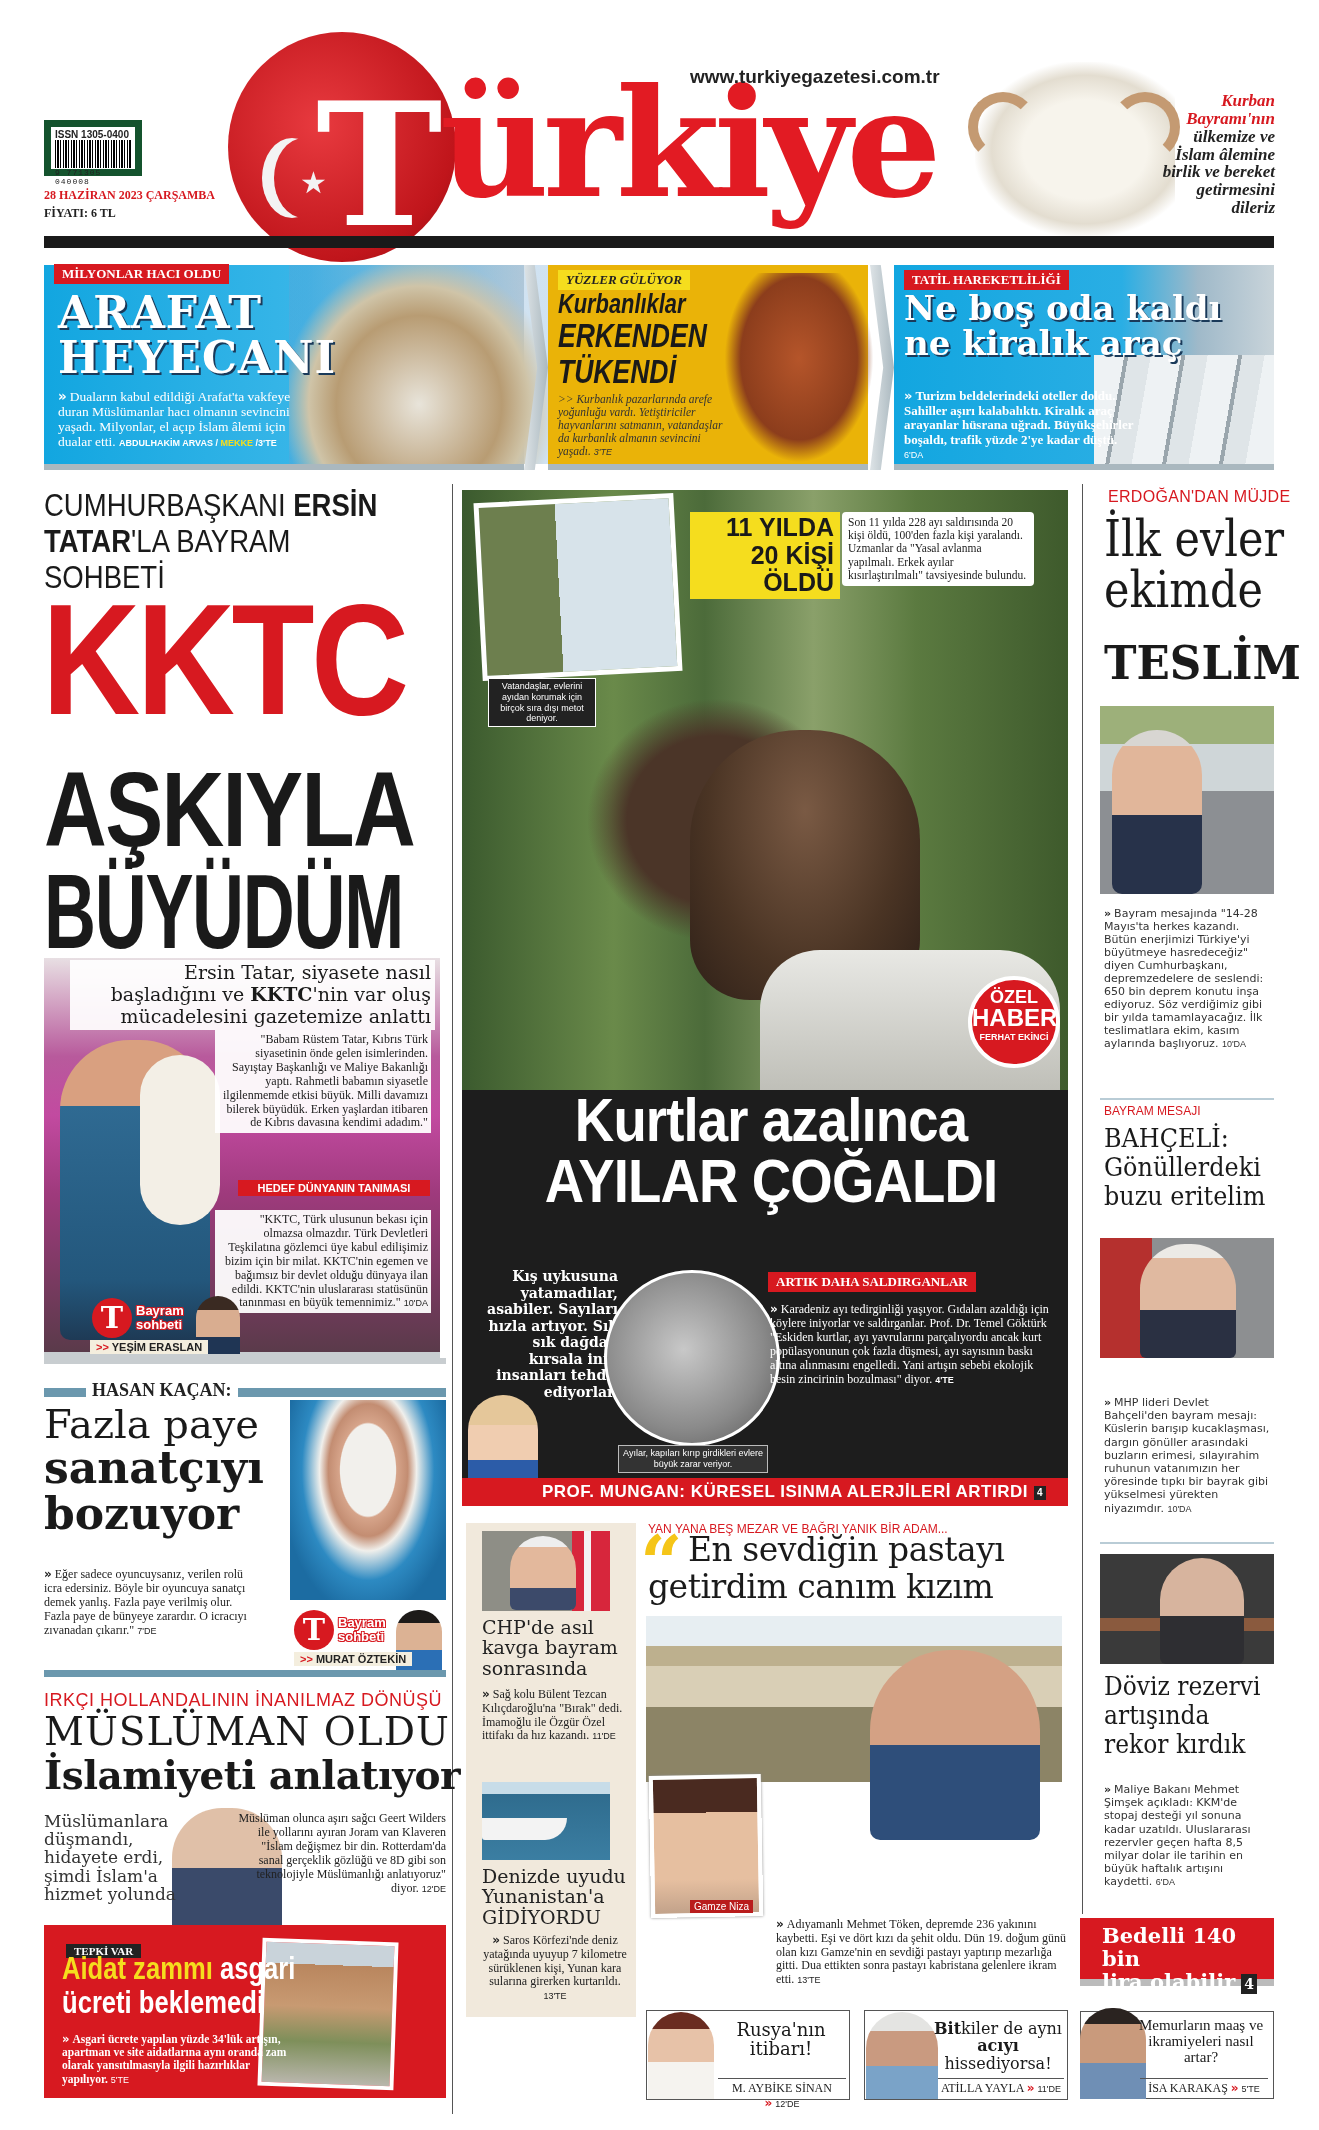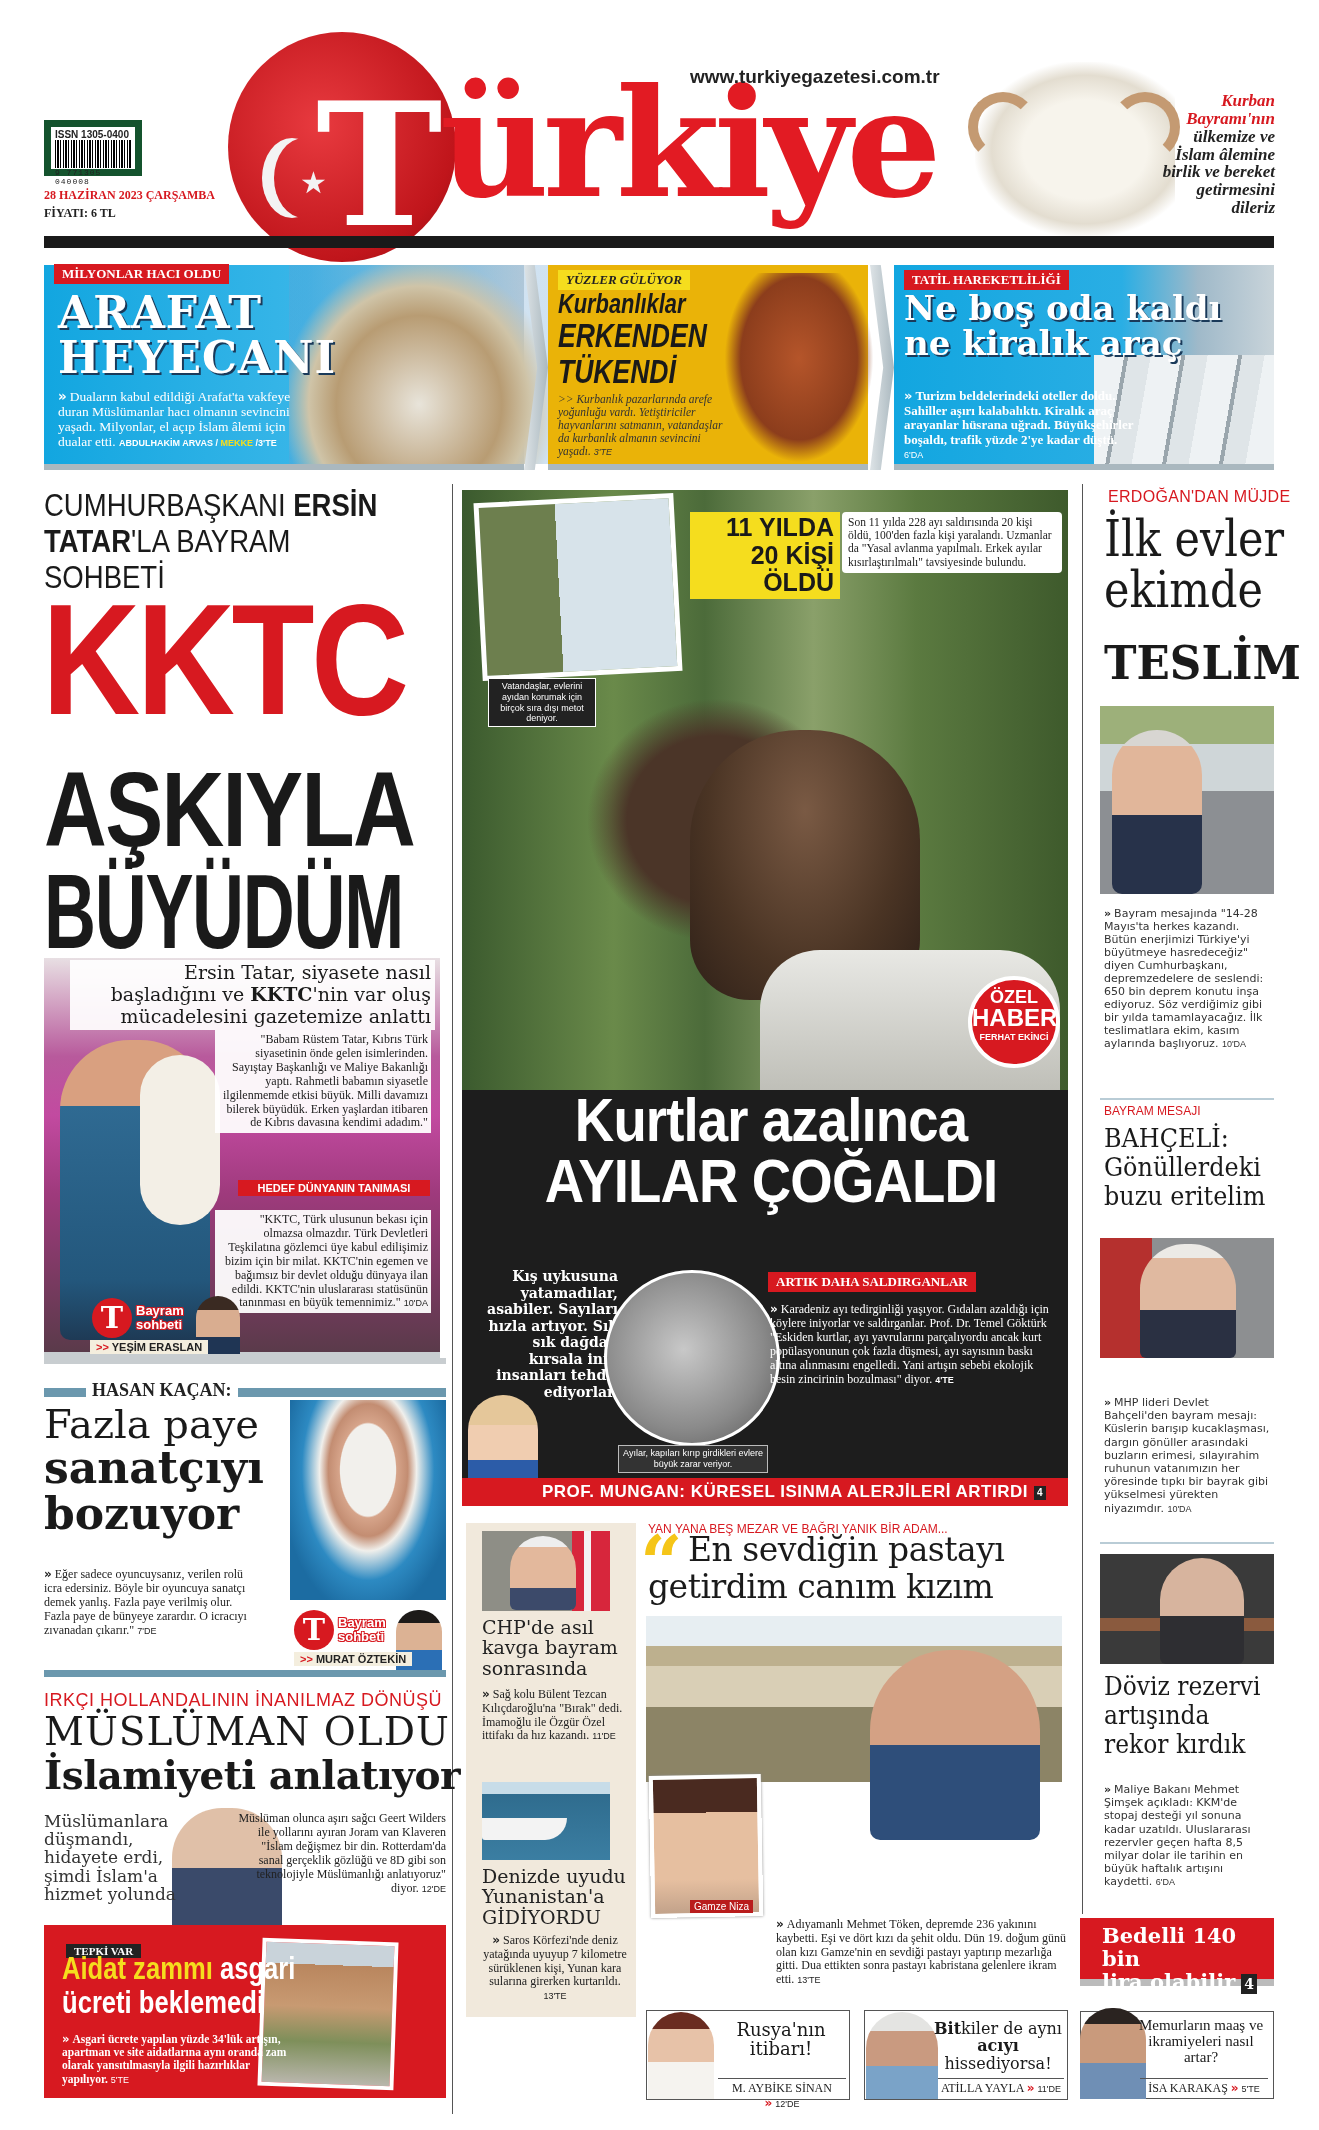--- a/index.html
+++ b/index.html
@@ -95,21 +95,21 @@
   .aidat-text { left: 62px; top: 2033px; width: 236px; font-family: "Liberation Serif", serif; font-weight: 700; font-size: 11.5px; line-height: 1.15; color: #fff; }
 
   
   .bear { left: 462px; top: 490px; width: 606px; height: 1015px; background: #1d1d1d; }
   .forest { left: 462px; top: 490px; width: 606px; height: 600px; background: radial-gradient(ellipse at 42% 55%, #4b3528 0 18%, rgba(0,0,0,0) 26%), linear-gradient(90deg, #3b5a2e, #6a8a4a 25%, #4c6b3a 40%, #8aa06a 58%, #5b7a40 75%, #3e5a2c); }
   .bear-body { left: 690px; top: 730px; width: 230px; height: 270px; border-radius: 110px 110px 60px 60px; background: radial-gradient(ellipse at 50% 30%, #7a5a44, #4a3424 60%, #2e2018); }
   .rock { left: 760px; top: 950px; width: 300px; height: 140px; border-radius: 60px 60px 0 0; background: linear-gradient(180deg, #e8e8e4, #bfbfb8); }
   .inset-photo { left: 478px; top: 498px; width: 200px; height: 178px; background: linear-gradient(90deg, #6d7f4e 0 40%, #d7e3ea 40%); border: 5px solid #fff; transform: rotate(-3deg); }
   .inset-cap { left: 488px; top: 678px; width: 108px; background: #222; color: #fff; border: 1px solid #fff; font-family: "Liberation Sans", sans-serif; font-size: 9px; line-height: 1.2; padding: 2px 3px; text-align: center; }
   .yilda { left: 690px; top: 512px; width: 150px; background: #f5dd1e; text-align: right; padding: 2px 6px; font-family: "Liberation Sans", sans-serif; font-weight: 700; font-size: 25px; line-height: 1.1; color: #1a1a1a; }
-  .yilda-text { left: 842px; top: 512px; width: 220px; background: #fff; font-family: "Liberation Serif", serif; font-size: 11.5px; line-height: 1.15; padding: 4px 6px; border-radius: 4px; color: #222; }
+  .yilda-text { left: 842px; top: 512px; width: 192px; background: #fff; font-family: "Liberation Serif", serif; font-size: 11.5px; line-height: 1.15; padding: 4px 6px; border-radius: 4px; color: #222; }
   .ozel { left: 968px; top: 976px; width: 92px; height: 92px; border-radius: 50%; background: #d71920; border: 4px solid #fff; text-align: center; color: #fff; font-family: "Liberation Sans", sans-serif; font-weight: 700; line-height: 1; padding-top: 8px; }
   .ozel .o1 { font-size: 18px; }
   .ozel .o2 { font-size: 24px; }
   .ozel .o3 { font-size: 9px; margin-top: 3px; }
   .bear-title { left: 476px; top: 1090px; width: 590px; text-align: center; font-family: "Liberation Sans", sans-serif; font-weight: 700; font-size: 62px; line-height: 0.98; color: #fff; transform: scaleX(0.88); transform-origin: center top; letter-spacing: -1px; }
   .kis-text { left: 476px; top: 1268px; width: 142px; text-align: right; font-family: "DejaVu Serif", serif; font-weight: 700; font-size: 14px; line-height: 1.18; color: #fff; }
   .mungan-photo { left: 468px; top: 1395px; width: 70px; height: 100px; border-radius: 35px 35px 0 0; background: linear-gradient(180deg, #e5c79a 0 30%, #f0cdb0 30% 65%, #2c5ca8 65%); }
   .cam-circle { left: 604px; top: 1270px; width: 176px; height: 176px; border-radius: 50%; background: radial-gradient(circle at 45% 45%, #c8c8c8, #8a8a8a 60%, #555); border: 3px solid #fff; }
   .cam-cap { left: 618px; top: 1445px; width: 150px; background: #333; color: #fff; border: 1px solid #bbb; font-family: "Liberation Sans", sans-serif; font-size: 9px; line-height: 1.2; padding: 2px 4px; text-align: center; }
   .artik { left: 768px; top: 1272px; background: #d71920; color: #fff; font-family: "Liberation Serif", serif; font-weight: 700; font-size: 13px; padding: 2px 8px; }

